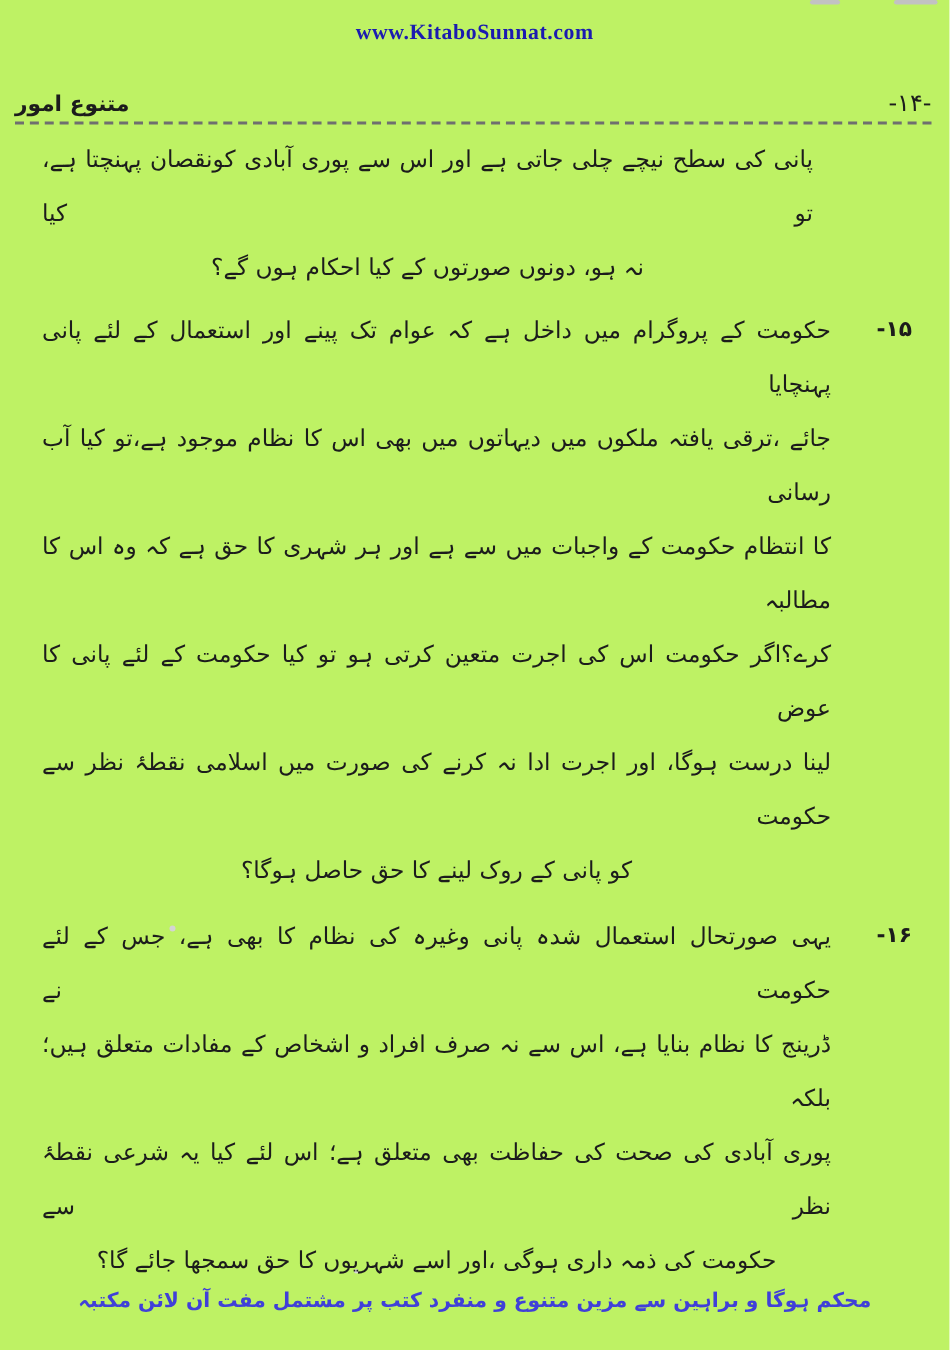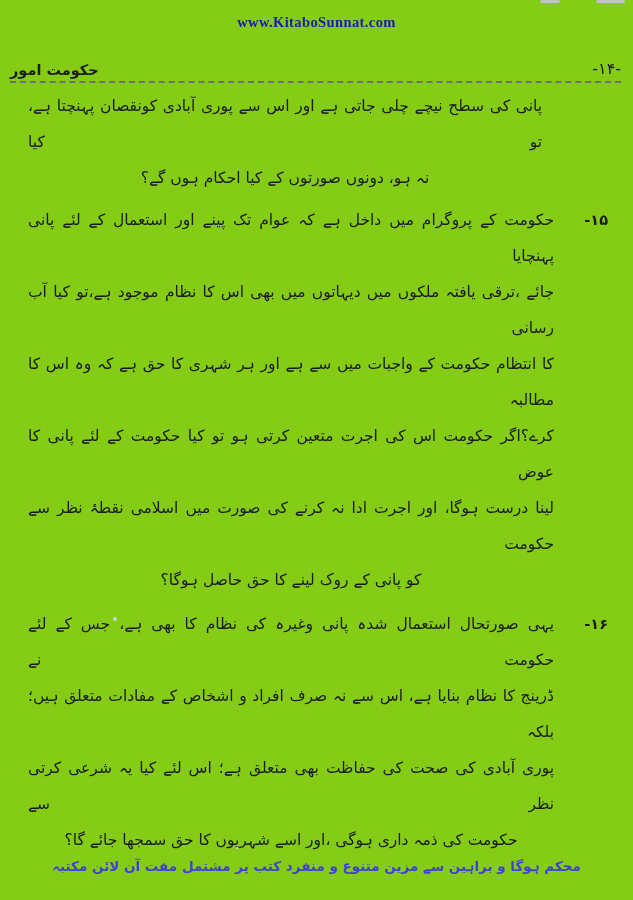--- a/index.html
+++ b/index.html
@@ -1,19 +1,19 @@
 <!DOCTYPE html>
 <html lang="ur"><head>
 <meta charset="utf-8">
 <style>
   html,body{margin:0;padding:0;background:#ffffff;}
   .page{
     position:relative;
     width:633px;height:900px;
-    background:#84cc16;
+    background:#bef264;
     overflow:hidden;
     font-family:"DejaVu Sans", sans-serif;
     color:#1c1c1c;
   }
   
   .url-line{
     position:absolute;top:14px;left:0;right:0;
     text-align:center;
     font-family:"Liberation Serif", serif;
     font-weight:bold;
@@ -79,21 +79,21 @@
 
   <div class="speck a"></div>
   <div class="speck b"></div>
   <div class="speck c"></div>
   <div class="speck d"></div>
 
   <div class="url-line" style="color:#1b1bb0;">www.KitaboSunnat.com</div>
 
   <div class="page-head">
     <span class="mid">-۱۴-</span>
-    <span>حکومت امور</span>
+    <span>متنوع امور</span>
   </div>
 
   <div class="content">
 
     <div class="intro">
       <div class="t-line">پانی کی سطح نیچے چلی جاتی ہے اور اس سے پوری آبادی کونقصان پہنچتا ہے، تو کیا</div>
       <div class="t-line center">نہ ہو، دونوں صورتوں کے کیا احکام ہوں گے؟</div>
     </div>
 
     <div class="q-item">
@@ -103,21 +103,21 @@
       <div class="t-line">کا انتظام حکومت کے واجبات میں سے ہے اور ہر شہری کا حق ہے کہ وہ اس کا مطالبہ</div>
       <div class="t-line">کرے؟اگر حکومت اس کی اجرت متعین کرتی ہو تو کیا حکومت کے لئے پانی کا عوض</div>
       <div class="t-line">لینا درست ہوگا، اور اجرت ادا نہ کرنے کی صورت میں اسلامی نقطۂ نظر سے حکومت</div>
       <div class="t-line center">کو پانی کے روک لینے کا حق حاصل ہوگا؟</div>
     </div>
 
     <div class="q-item">
       <span class="q-marker">۱۶-</span>
       <div class="t-line">یہی صورتحال استعمال شدہ پانی وغیرہ کی نظام کا بھی ہے، جس کے لئے حکومت نے</div>
       <div class="t-line">ڈرینج کا نظام بنایا ہے، اس سے نہ صرف افراد و اشخاص کے مفادات متعلق ہیں؛ بلکہ</div>
-      <div class="t-line">پوری آبادی کی صحت کی حفاظت بھی متعلق ہے؛ اس لئے کیا یہ شرعی کرتی نظر سے</div>
+      <div class="t-line">پوری آبادی کی صحت کی حفاظت بھی متعلق ہے؛ اس لئے کیا یہ شرعی نقطۂ نظر سے</div>
       <div class="t-line center">حکومت کی ذمہ داری ہوگی ،اور اسے شہریوں کا حق سمجھا جائے گا؟</div>
     </div>
 
   </div>
 
   <div class="footer-line" style="color:#4040d8;">محکم ہوگا و براہین سے مزین متنوع و منفرد کتب پر مشتمل مفت آن لائن مکتبہ</div>
 
 </div>
 
 </body></html>

